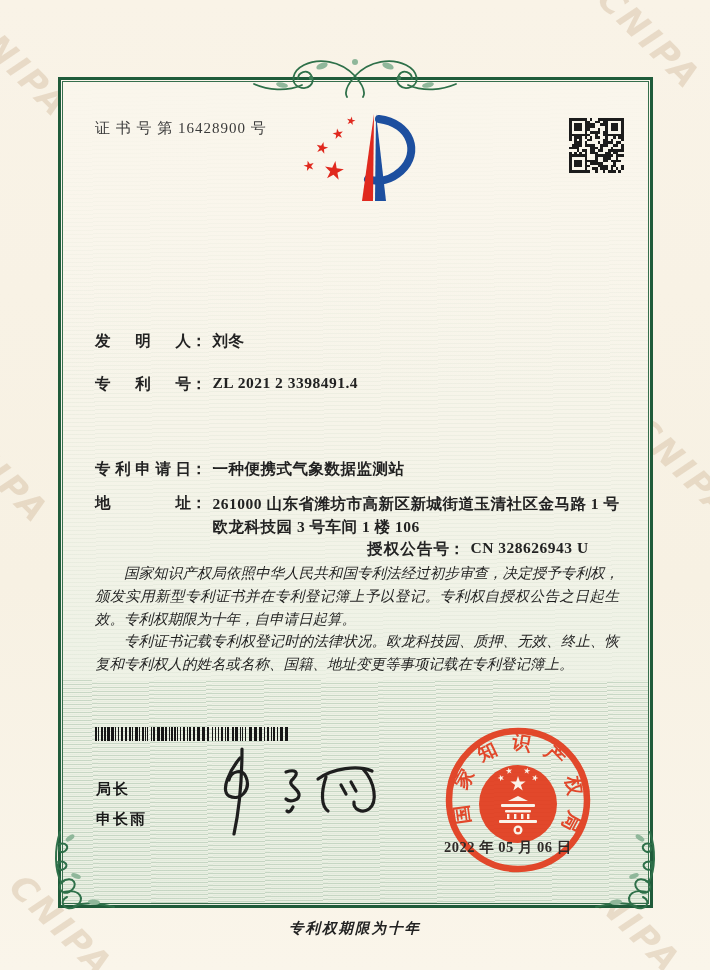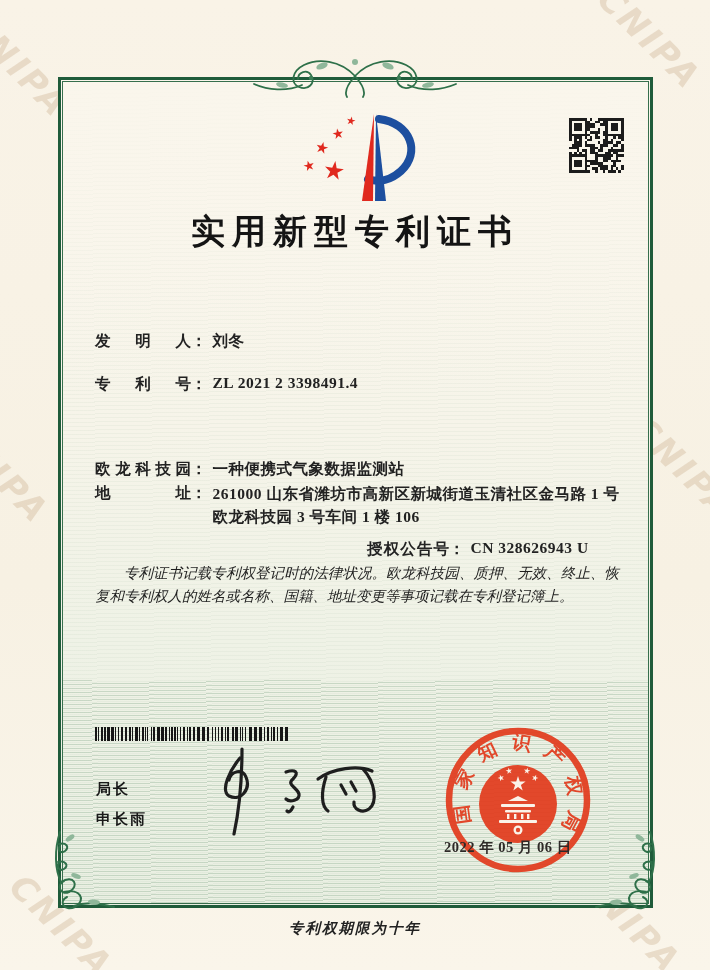--- a/index.html
+++ b/index.html
@@ -34,21 +34,21 @@
   .qr i{position:absolute;background:#1c1c1c;}
   .title{position:absolute;left:0;right:0;top:209px;text-align:center;font-size:34px;font-weight:700;letter-spacing:7px;color:#141414;}
 
   
   .row{position:absolute;left:95px;font-size:15.5px;font-weight:600;color:#222;white-space:nowrap;}
   .row .lb{display:inline-block;width:96px;text-align:justify;text-align-last:justify;text-justify:inter-character;vertical-align:top;}
   .row .cl{display:inline-block;vertical-align:top;}
   .row .vl{display:inline-block;margin-left:6px;vertical-align:top;letter-spacing:.5px;}
   .row.wrap{white-space:normal;width:530px;}
   .row.wrap .vl{width:412px;line-height:22.5px;}
-  .r0{top:288px;} .r1{top:331px;} .r2{top:374px;} .r3{top:417px;} .r4{top:459px;} .r5{top:483px;} .r6{top:539px;}
+  .r0{top:288px;} .r1{top:331px;} .r2{top:374px;} .r3{top:417px;} .r4{top:459px;} .r5{top:493px;} .r6{top:539px;}
   .row.sub{left:367px;top:539px;}
   .row.sub .lb{width:82px;}
 
   
   .body-text{position:absolute;left:95px;top:562px;width:524px;font-size:14.5px;line-height:22.8px;font-style:italic;font-weight:500;color:#1f1f1f;}
   .body-text p{margin:0;text-indent:2em;text-align:justify;}
 
   
   .barcode{position:absolute;left:95px;top:727px;width:195px;height:14px;}
   .barcode i{position:absolute;top:0;bottom:0;background:#161616;}
@@ -133,20 +133,21 @@
       <path d="M9,14 C16,12 20,17 15,21 C11,24 7,20 10,16"></path>
       <path d="M8,32 C16,30 19,36 14,39 C9,42 6,36 9,33"></path>
     </g>
     <g fill="#8fb79a">
       <ellipse cx="20" cy="8" rx="5" ry="2.4" transform="rotate(-35 20 8)"></ellipse>
       <ellipse cx="26" cy="46" rx="5" ry="2.4" transform="rotate(20 26 46)"></ellipse>
       <ellipse cx="44" cy="72" rx="6" ry="2.6" transform="rotate(5 44 72)"></ellipse>
     </g>
   </svg>
 
+  <div class="cert-no">证 书 号 第 16428900 号</div>
 
   <svg class="logo" viewBox="0 0 130 100">
     <defs>
       <path id="st" d="M0,-1 L0.2245,-0.309 0.951,-0.309 0.363,0.118 0.5878,0.809 0,0.382 -0.5878,0.809 -0.363,0.118 -0.951,-0.309 -0.2245,-0.309 Z"></path>
     </defs>
     <path d="M82,10 C114,14 124,44 104,62 C94,71 82,74 71,70" fill="none" stroke="#1d4f9f" stroke-width="8" stroke-linecap="round"></path>
     <polygon points="77,5 65,92 76,92" fill="#e0291e"></polygon>
     <polygon points="79,5 78,92 89,92" fill="#1d4f9f"></polygon>
     <use href="#st" transform="translate(54,12) scale(4.5) rotate(12)" fill="#e0291e"></use>
     <use href="#st" transform="translate(41,25) scale(5.5) rotate(-10)" fill="#e0291e"></use>
@@ -410,39 +411,39 @@
       <i style="left:15.600000000000001px;top:52px;width:2.6px;height:2.6px"></i>
       <i style="left:18.2px;top:52px;width:2.6px;height:2.6px"></i>
       <i style="left:26px;top:52px;width:2.6px;height:2.6px"></i>
       <i style="left:33.800000000000004px;top:52px;width:2.6px;height:2.6px"></i>
       <i style="left:39px;top:52px;width:2.6px;height:2.6px"></i>
       <i style="left:41.6px;top:52px;width:2.6px;height:2.6px"></i>
       <i style="left:44.2px;top:52px;width:2.6px;height:2.6px"></i>
       <i style="left:49.4px;top:52px;width:2.6px;height:2.6px"></i>
     </div>
 
-  <div class="title">实用新型专利证书</div>
 
   <div class="row r1">
     <span class="lb">发明人</span><span class="cl">：</span><span class="vl">刘冬</span>
   </div>
   <div class="row r2">
     <span class="lb">专利号</span><span class="cl">：</span><span class="vl">ZL 2021 2 3398491.4</span>
   </div>
   <div class="row r4">
-    <span class="lb">欧龙科技园</span><span class="cl">：</span><span class="vl">一种便携式气象数据监测站</span>
+    <span class="lb">专利申请日</span><span class="cl">：</span><span class="vl">一种便携式气象数据监测站</span>
   </div>
   <div class="row r5 wrap">
     <span class="lb">地址</span><span class="cl">：</span><span class="vl">261000 山东省潍坊市高新区新城街道玉清社区金马路 1 号 欧龙科技园 3 号车间 1 楼 106</span>
   </div>
   <div class="row sub">
     <span class="lb">授权公告号</span><span class="cl">：</span><span class="vl">CN 328626943 U</span>
   </div>
 
   <div class="body-text">
+    <p>国家知识产权局依照中华人民共和国专利法经过初步审查，决定授予专利权，颁发实用新型专利证书并在专利登记簿上予以登记。专利权自授权公告之日起生效。专利权期限为十年，自申请日起算。</p>
     <p>专利证书记载专利权登记时的法律状况。欧龙科技园、质押、无效、终止、恢复和专利权人的姓名或名称、国籍、地址变更等事项记载在专利登记簿上。</p>
   </div>
 
   <div class="barcode">
       <i style="left:0px;width:2px"></i>
       <i style="left:3px;width:1px"></i>
       <i style="left:6px;width:2px"></i>
       <i style="left:9px;width:2px"></i>
       <i style="left:12px;width:3px"></i>
       <i style="left:16px;width:3px"></i>

